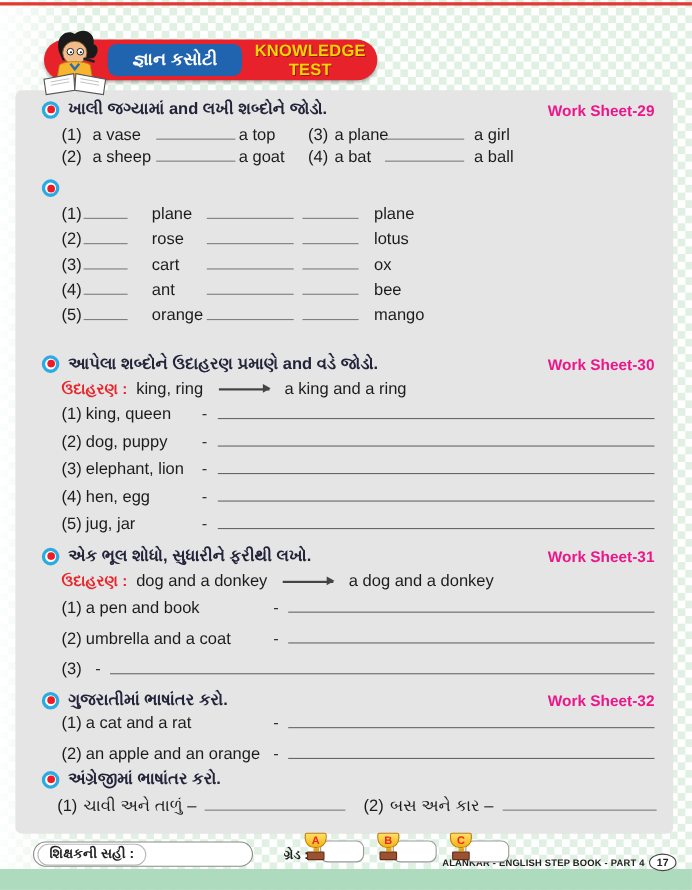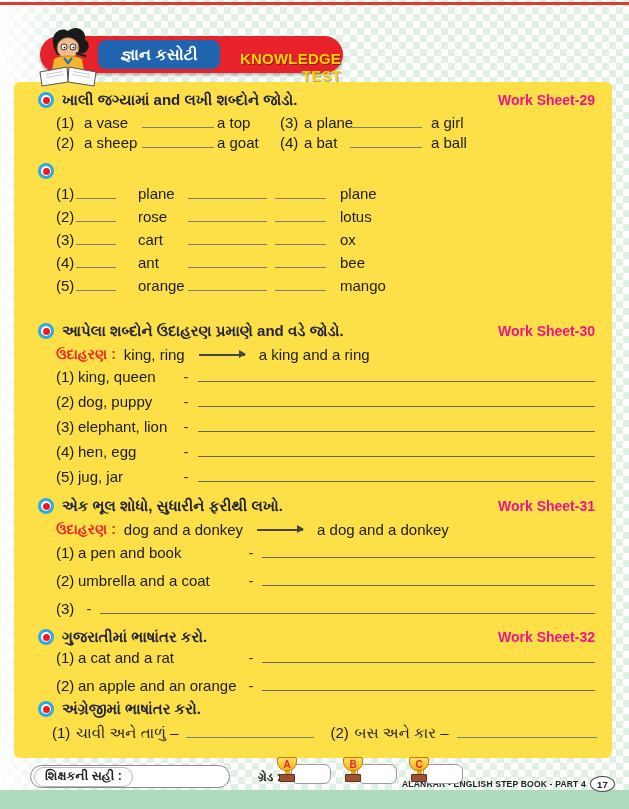--- a/index.html
+++ b/index.html
@@ -18,40 +18,40 @@
   .checker-fade {
     position:absolute; inset:0; z-index:0;
     background:linear-gradient(90deg, rgba(255,255,255,.92), rgba(255,255,255,0) 70px);
   }
   .top-line { position:absolute; top:2px; left:0; right:0; height:3px; background:#e13a33; z-index:1; }
   .bottom-bar { position:absolute; bottom:0; left:0; right:0; height:19px; background:#aedabd; z-index:1; }
 
   
   .panel {
     position:absolute; left:14px; top:82px; width:598px; height:676px;
-    background:#fde047; border-radius:6px; z-index:2;
+    background:#e5e5e5; border-radius:6px; z-index:2;
   }
 
   
   .header-bar {
     position:absolute; left:40px; top:36px; width:303px; height:37px;
     background:#e8222b; border-radius:19px; z-index:4;
     box-shadow:0 2px 3px rgba(0,0,0,.28);
   }
   .blue-plate {
     position:absolute; left:58px; top:4px; width:122px; height:29px;
     background:#2063ae; border-radius:8px;
     display:flex; align-items:center; justify-content:center;
     color:#ffffff; font-weight:bold; font-size:16px;
   }
   .kt-title {
-    position:absolute; left:183px; top:12px; width:118px; height:37px;
+    position:absolute; left:183px; top:0; width:118px; height:37px;
     display:flex; align-items:center; justify-content:center;
     color:#ffd400; font-weight:bold; font-size:15px; letter-spacing:.2px;
-    text-shadow:1px 1px 0 rgba(0,0,0,.35); text-align:right;
+    text-shadow:1px 1px 0 rgba(0,0,0,.35); text-align:center;
   }
   .mascot { position:absolute; left:30px; top:26px; width:78px; height:62px; z-index:5; }
 
   
   .sec { position:absolute; left:24px; right:17px; }
   .sec-head { display:flex; align-items:center; }
   .bullet {
     width:16px; height:16px; border-radius:50%; box-sizing:border-box;
     border:3px solid #2aabe2; background:#fff; position:relative; margin-right:8px; flex-shrink:0;
   }

